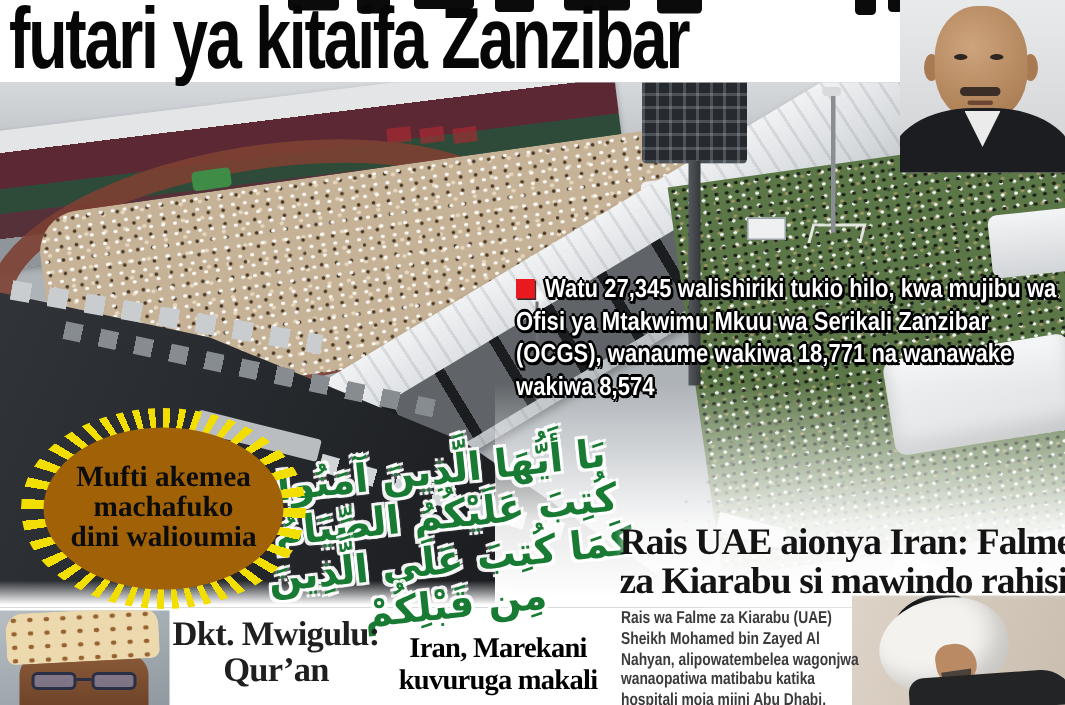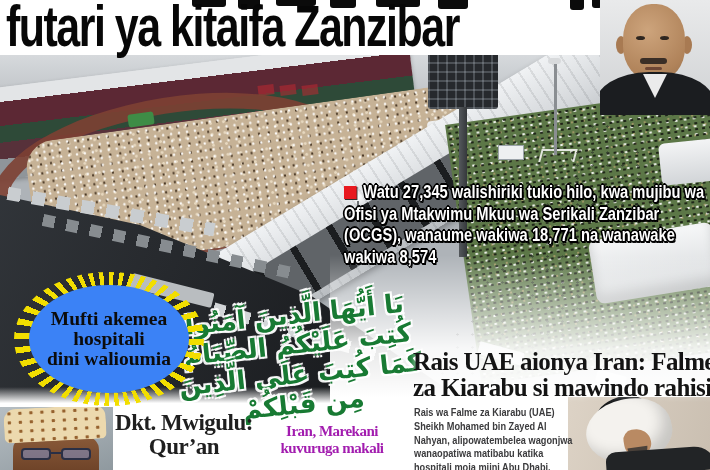--- a/index.html
+++ b/index.html
@@ -93,21 +93,21 @@
       -1px -1px 0 #000,1px 1px 0 #000,-1px 1px 0 #000,1px -1px 0 #000,2px 2px 0 #000;}
   .condS{display:block;transform:scaleX(.84);transform-origin:0 0;position:static;}
   .bullet{position:static;display:inline-block;width:15px;height:13px;background:#e8191f;
     margin-right:8px;vertical-align:-1px;box-shadow:1px 1px 0 rgba(0,0,0,.8);}
   .stats-text{position:static;}
 
   
   .burst{left:14px;top:272px;width:190px;height:134px;z-index:5;}
   .spikes{left:0;top:0;width:190px;height:134px;border-radius:50%;
     background:repeating-conic-gradient(#f2de00 0deg 4deg,rgba(0,0,0,0) 4deg 9deg);}
-  .burst-inner{left:15px;top:13px;width:160px;height:108px;border-radius:50%;background:#3b82f6;
+  .burst-inner{left:15px;top:13px;width:160px;height:108px;border-radius:50%;background:#a16207;
     display:flex;align-items:center;justify-content:center;text-align:center;}
   .burst-text{position:static;font-family:"Liberation Serif",serif;font-weight:700;
     font-size:19.5px;line-height:1.03;color:#0c0c0c;}
   .burst-text div{position:static;}
 
   
   .calli{left:172px;top:300px;width:254px;z-index:4;transform:rotate(-6deg);
     direction:rtl;text-align:center;color:#187a33;font-weight:700;font-size:26px;line-height:1.15;
     font-family:"DejaVu Sans",sans-serif;
     text-shadow:0 0 3px #fff,0 0 3px #fff,2px 2px 0 rgba(255,255,255,.95),
@@ -161,22 +161,22 @@
     background:rgba(130,150,205,.55);}
   .mf-lens.l{left:2px;} .mf-lens.r{left:42px;}
   .mf-bridge{left:32px;top:4px;width:10px;height:2px;background:#2a2f45;}
   .mwigulu-headline{left:108px;top:411px;width:152px;z-index:6;text-align:center;
     font-family:"Liberation Serif",serif;font-weight:700;font-size:23px;line-height:1.06;
     letter-spacing:-.5px;color:#1f1f1f;}
   .mwigulu-headline div{position:static;}
 
   
   .iran-headline{left:247px;top:423px;width:170px;z-index:6;text-align:center;
-    font-family:"Liberation Serif",serif;font-weight:700;font-size:15px;line-height:1.1;
-    letter-spacing:-.5px;color:#a21caf;}
+    font-family:"Liberation Serif",serif;font-weight:700;font-size:19px;line-height:1.1;
+    letter-spacing:-.5px;color:#000000;}
   .iran-headline div{position:static;}
 </style>
 </head>
 <body>
 
 <div class="page">
 
   <div class="frags">
     <span class="frag f1"></span>
     <span class="frag f2"></span>
@@ -231,21 +231,21 @@
 
   <div class="stats">
     <span class="condS"><span class="bullet"></span><span class="stats-text">Watu 27,345 walishiriki tukio hilo, kwa mujibu wa Ofisi ya Mtakwimu Mkuu wa Serikali Zanzibar (OCGS), wanaume wakiwa 18,771 na wanawake wakiwa 8,574</span></span>
   </div>
 
   <div class="burst">
     <div class="spikes"></div>
     <div class="burst-inner">
       <div class="burst-text">
         <div>Mufti akemea</div>
-        <div>hospitali</div>
+        <div>machafuko</div>
         <div>dini walioumia</div>
       </div>
     </div>
   </div>
 
   <div class="calli" dir="rtl">يَا أَيُّهَا الَّذِينَ آمَنُوا كُتِبَ عَلَيْكُمُ الصِّيَامُ كَمَا كُتِبَ عَلَى الَّذِينَ مِن قَبْلِكُمْ</div>
 
   <div class="mwinyi">
     <div class="mw-ear-l"></div>
     <div class="mw-ear-r"></div>

